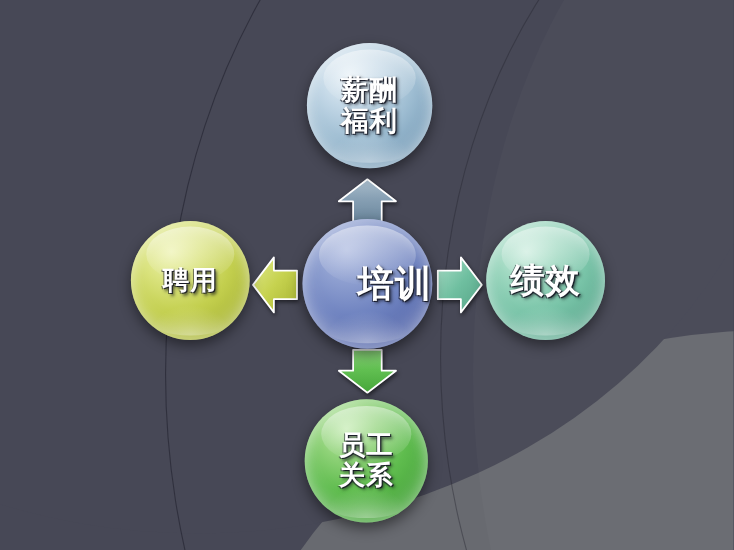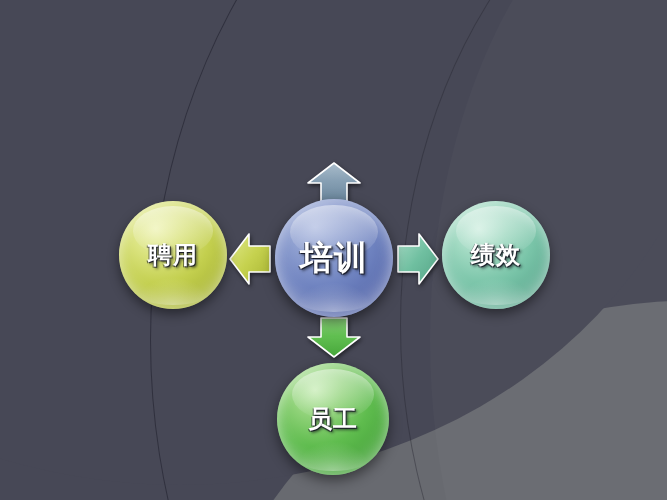--- a/index.html
+++ b/index.html
@@ -117,38 +117,39 @@
   
   #node-training {
     left:275px; top:199px; width:118px; height:118px;
     font-size:33px;
     background:
       radial-gradient(circle at 34% 24%, #aebbe0 0%, #8e9fd0 24%, #6f83c0 50%, #5a6cae 74%, #4b5c9b 100%);
     box-shadow:
       inset 0 -9px 16px rgba(255,255,255,0.30),
       inset 0 6px 13px rgba(255,255,255,0.34),
       0 5px 13px rgba(0,0,0,0.50);
+    align-items: flex-end;
   }
 
   
   #node-recruitment {
     left:119px; top:201px; width:108px; height:108px;
     font-size:24px;
     background:
       radial-gradient(circle at 34% 26%, #eef3b4 0%, #d9e27c 26%, #c3cf4e 52%, #adb93a 76%, #98a42c 100%);
     box-shadow:
       inset 0 -8px 14px rgba(255,255,255,0.30),
       inset 0 6px 12px rgba(255,255,255,0.36),
       0 5px 12px rgba(0,0,0,0.45);
   }
 
   
   #node-performance {
     left:442px; top:201px; width:108px; height:108px;
-    font-size:24px;
+    font-size:31px;
     background:
       radial-gradient(circle at 34% 26%, #cfeee0 0%, #9ed8c0 26%, #79c4a8 52%, #61ad93 76%, #51997f 100%);
     box-shadow:
       inset 0 -8px 14px rgba(255,255,255,0.30),
       inset 0 6px 12px rgba(255,255,255,0.36),
       0 5px 12px rgba(0,0,0,0.45);
   }
 
   
   #node-employee-relations {
@@ -230,30 +231,35 @@
         <linearGradient id="gRt" x1="0" y1="0" x2="1" y2="1">
           <stop offset="0%" stop-color="#a8dcc6"></stop>
           <stop offset="50%" stop-color="#6fbfa0"></stop>
           <stop offset="100%" stop-color="#55a386"></stop>
         </linearGradient>
       </defs>
       <polygon points="42,27 23,2 23,14 2,14 2,40 23,40 23,52" fill="url(#gRt)" stroke="#ffffff" stroke-width="1.6" stroke-linejoin="round"></polygon>
     </svg>
   </div>
 
+  <div class="node" id="node-compensation">
+    <span class="label">薪酬</span>
+    <span class="label">福利</span>
+  </div>
 
   <div class="node" id="node-recruitment">
     <span class="label">聘用</span>
   </div>
 
   <div class="node" id="node-training">
     <span class="label">培训</span>
   </div>
 
   <div class="node" id="node-performance">
     <span class="label">绩效</span>
   </div>
 
   <div class="node" id="node-employee-relations">
     <span class="label">员工</span>
+    <span class="label">关系</span>
   </div>
 
 </div>
 
 </body></html>

